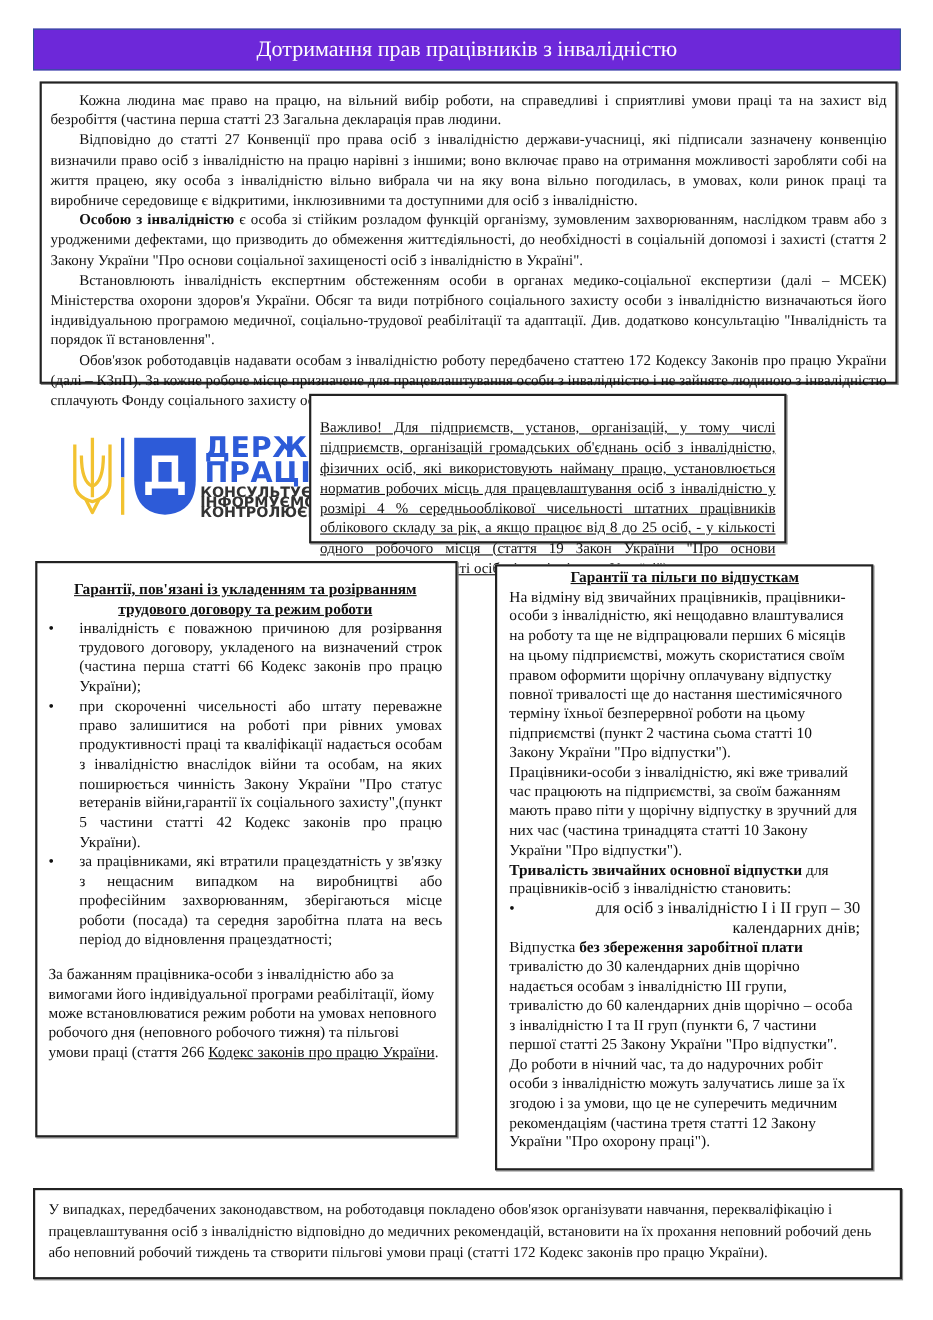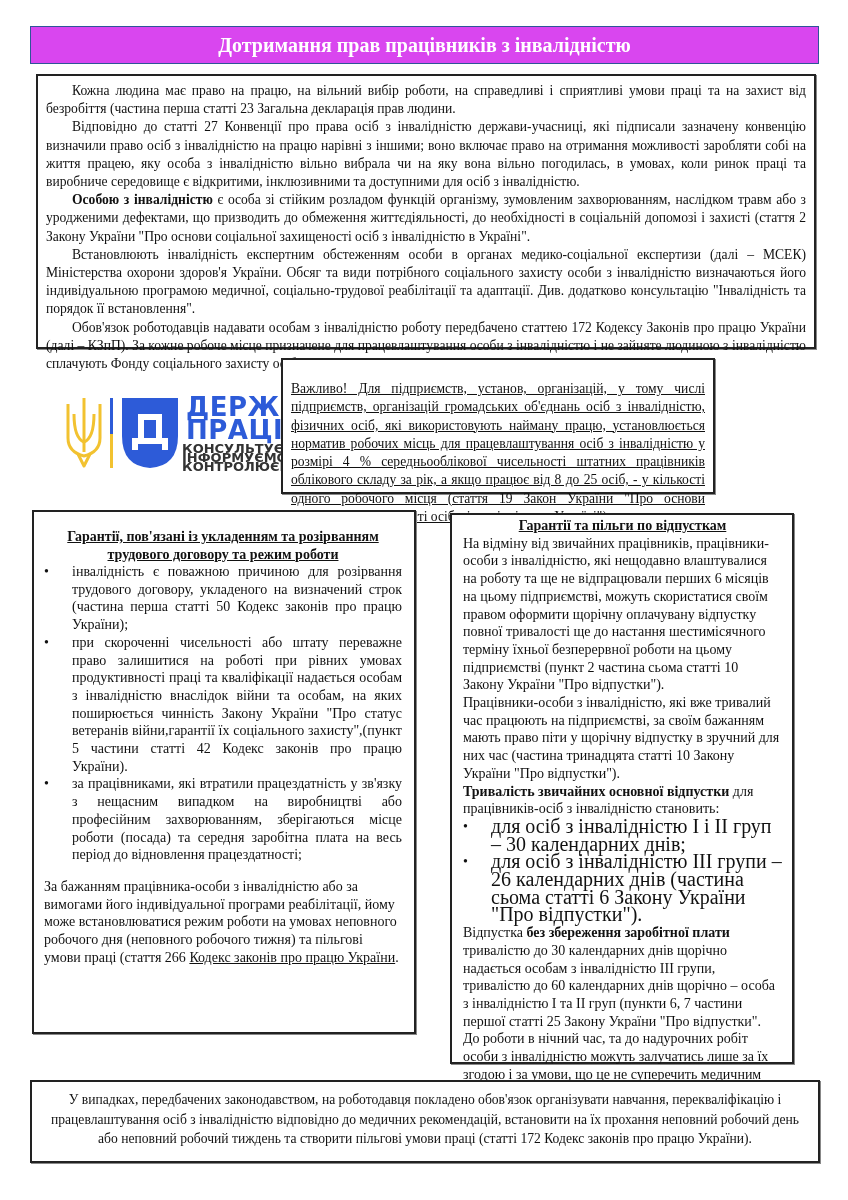--- a/index.html
+++ b/index.html
@@ -2,24 +2,23 @@
 <html><head>
 <meta charset="utf-8">
 <style>
   html, body { margin: 0; padding: 0; }
   body {
     width: 848px; height: 1200px; background: #ffffff; position: relative; overflow: hidden;
     font-family: "Liberation Serif", "DejaVu Serif", serif; color: #111;
   }
   .title-bar {
     position: absolute; left: 30px; top: 26px; width: 789px; height: 38px;
-    background: #d946ef; border: 1px solid #2f5597; box-sizing: border-box;
+    background: #6d28d9; border: 1px solid #2f5597; box-sizing: border-box;
     color: #fff; font-size: 20px; text-align: center; line-height: 36px;
     font-family: "Liberation Serif", serif;
-    font-weight: bold;
   }
   .box {
     position: absolute; border: 2px solid #222; box-sizing: border-box; background: #fff;
     box-shadow: 1px 1px 0 #888;
   }
   .intro { left: 36px; top: 74px; width: 780px; height: 275px; padding: 6px 8px 4px 8px; }
   .intro p {
     margin: 0; font-size: 13.6px; line-height: 18.2px; text-align: justify; text-indent: 26px;
   }
   .logo { position: absolute; left: 62px; top: 394px; width: 220px; height: 76px; }
@@ -34,24 +33,24 @@
     font-size: 14px; line-height: 17.5px;
   }
   .left-col ul, .right-col ul { margin: 0; padding: 0; list-style: none; }
   .left-col li, .right-col li { position: relative; padding-left: 28px; }
   .left-col li::before, .right-col li::before {
     content: "\2022"; position: absolute; left: 0; top: 0; font-size: 14px;
   }
   .left-col li { font-size: 14px; line-height: 17.7px; text-align: justify; }
   .left-col .after { margin: 14px 0 0 0; font-size: 14px; line-height: 17.7px; }
   .right-col p { margin: 0; font-size: 14px; line-height: 17.7px; }
-  .right-col li { font-size: 20px; line-height: 17.7px; }
+  .right-col li { font-size: 15px; line-height: 17.7px; text-align: right; }
   .ul-link { text-decoration: underline; }
   .bottom { left: 30px; top: 1080px; width: 790px; height: 83px; padding: 8px 12px; }
-  .bottom p { margin: 0; text-align: center; font-size: 13.6px; line-height: 19.5px; }
+  .bottom p { margin: 0; font-size: 13.6px; line-height: 19.5px; }
   b { font-weight: bold; }
 </style>
 </head>
 <body>
 
 <div class="title-bar">Дотримання прав працівників з інвалідністю</div>
 
 <div class="box intro">
   <p>Кожна людина має право на працю, на вільний вибір роботи, на справедливі і сприятливі умови праці та на захист від безробіття (частина перша статті 23 Загальна декларація прав людини.</p>
   <p>Відповідно до статті 27 Конвенції про права осіб з інвалідністю держави-учасниці, які підписали зазначену конвенцію визначили право осіб з інвалідністю на працю нарівні з іншими; воно включає право на отримання можливості заробляти собі на життя працею, яку особа з інвалідністю вільно вибрала чи на яку вона вільно погодилась, в умовах, коли ринок праці та виробниче середовище є відкритими, інклюзивними та доступними для осіб з інвалідністю.</p>
@@ -89,35 +88,34 @@
   </div>
 </div>
 
 <div class="box important">
   <p>Важливо! Для підприємств, установ, організацій, у тому числі підприємств, організацій громадських об'єднань осіб з інвалідністю, фізичних осіб, які використовують найману працю, установлюється норматив робочих місць для працевлаштування осіб з інвалідністю у розмірі 4 % середньооблікової чисельності штатних працівників облікового складу за рік, а якщо працює від 8 до 25 осіб, - у кількості одного робочого місця (стаття 19 Закон України "Про основи соціальної захищеності осіб з інвалідністю в Україні").</p>
 </div>
 
 <div class="box left-col">
   <p class="col-title">Гарантії, пов'язані із укладенням та розірванням трудового договору та режим роботи</p>
   <ul>
-    <li>інвалідність є поважною причиною для розірвання трудового договору, укладеного на визначений строк (частина перша статті 50 Кодекс законів про працю України);</li>
+    <li>інвалідність є поважною причиною для розірвання трудового договору, укладеного на визначений строк (частина перша статті 66 Кодекс законів про працю України);</li>
     <li>при скороченні чисельності або штату переважне право залишитися на роботі при рівних умовах продуктивності праці та кваліфікації надається особам з інвалідністю внаслідок війни та особам, на яких поширюється чинність Закону України "Про статус ветеранів війни,гарантії їх соціального захисту",(пункт 5 частини статті 42 Кодекс законів про працю України).</li>
     <li>за працівниками, які втратили працездатність у зв'язку з нещасним випадком на виробництві або професійним захворюванням, зберігаються місце роботи (посада) та середня заробітна плата на весь період до відновлення працездатності;</li>
   </ul>
   <p class="after"><span>За бажанням працівника-особи з інвалідністю або за вимогами його індивідуальної програми реабілітації, йому може встановлюватися режим роботи на умовах неповного робочого дня (неповного робочого тижня) та пільгові умови праці (стаття 266 </span><span class="ul-link">Кодекс законів про працю України</span><span>.</span></p>
 </div>
 
 <div class="box right-col">
   <p class="col-title">Гарантії та пільги по відпусткам</p>
   <p>На відміну від звичайних працівників, працівники-особи з інвалідністю, які нещодавно влаштувалися на роботу та ще не відпрацювали перших 6 місяців на цьому підприємстві, можуть скористатися своїм правом оформити щорічну оплачувану відпустку повної тривалості ще до настання шестимісячного терміну їхньої безперервної роботи на цьому підприємстві (пункт 2 частина сьома статті 10 Закону України "Про відпустки").</p>
   <p>Працівники-особи з інвалідністю, які вже тривалий час працюють на підприємстві, за своїм бажанням мають право піти у щорічну відпустку в зручний для них час (частина тринадцята статті 10 Закону України "Про відпустки").</p>
   <p><b>Тривалість звичайних основної відпустки</b><span> для працівників-осіб з інвалідністю становить:</span></p>
   <ul>
     <li>для осіб з інвалідністю І і ІІ груп – 30 календарних днів;</li>
-    <li>для осіб з інвалідністю ІІІ групи – 26 календарних днів (частина сьома статті 6 Закону України "Про відпустки").</li>
   </ul>
   <p><span>Відпустка </span><b>без збереження заробітної плати</b><span> тривалістю до 30 календарних днів щорічно надається особам з інвалідністю ІІІ групи, тривалістю до 60 календарних днів щорічно – особа з інвалідністю І та ІІ груп (пункти 6, 7 частини першої статті 25 Закону України "Про відпустки".</span></p>
   <p>До роботи в нічний час, та до надурочних робіт особи з інвалідністю можуть залучатись лише за їх згодою і за умови, що це не суперечить медичним рекомендаціям (частина третя статті 12 Закону України "Про охорону праці").</p>
 </div>
 
 <div class="box bottom">
   <p>У випадках, передбачених законодавством, на роботодавця покладено обов'язок організувати навчання, перекваліфікацію і працевлаштування осіб з інвалідністю відповідно до медичних рекомендацій, встановити на їх прохання неповний робочий день або неповний робочий тиждень та створити пільгові умови праці (статті 172 Кодекс законів про працю України).</p>
 </div>
 
 </body></html>

